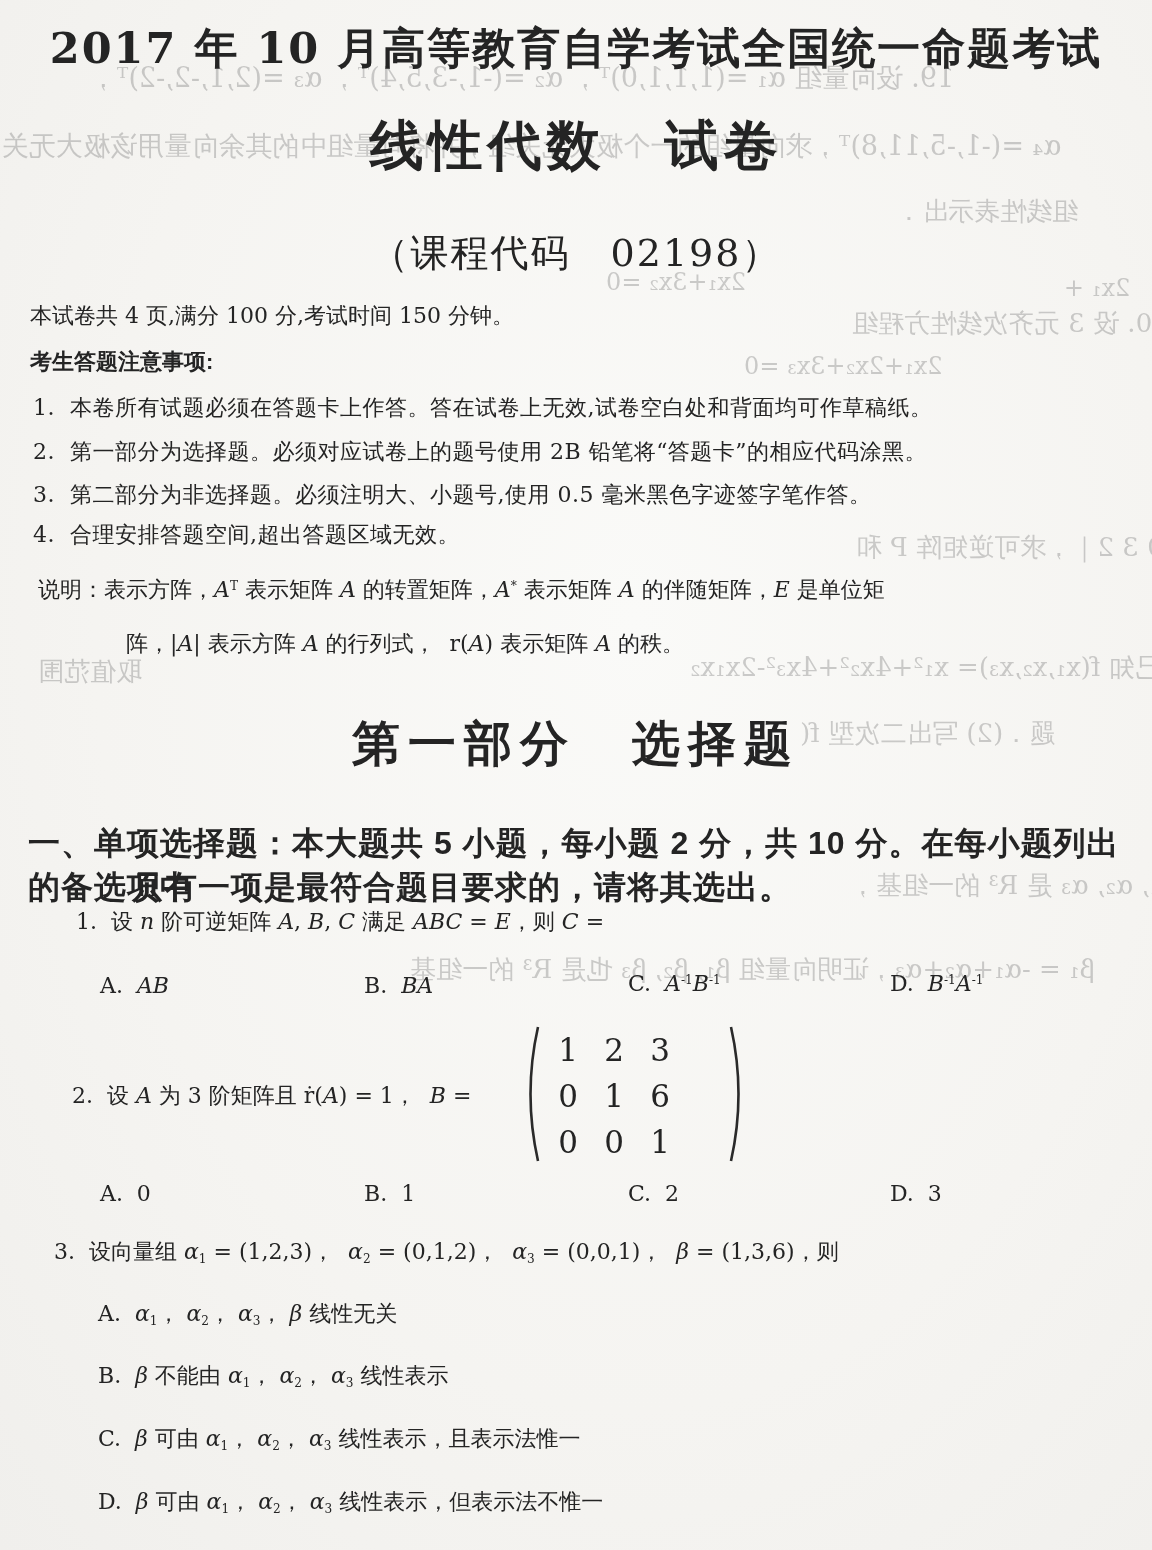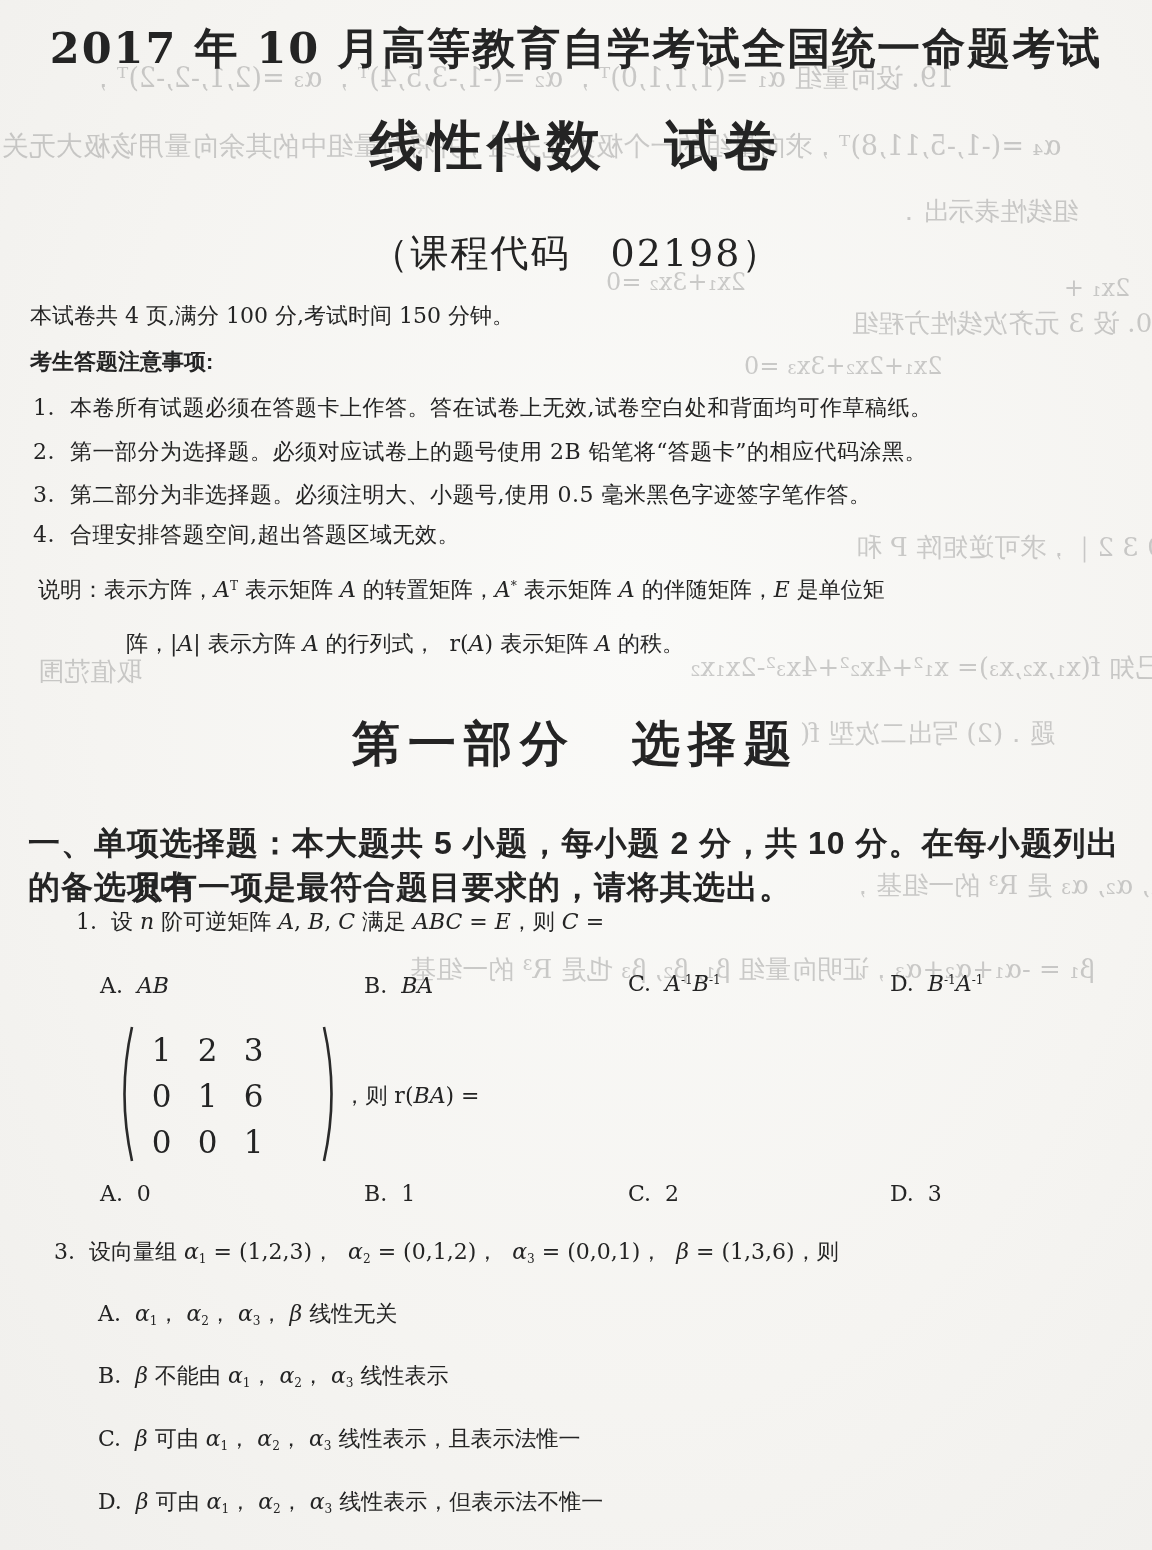--- a/index.html
+++ b/index.html
@@ -90,32 +90,32 @@
     <div class="abs intro hei" style="left:28px;top:822px;">一、单项选择题：本大题共 5 小题，每小题 2 分，共 10 分。在每小题列出的备选项中</div>
     <div class="abs intro hei" style="left:132px;top:866px;">只有一项是最符合题目要求的，请将其选出。</div>
 
     <div class="abs body-line song" style="left:76px;top:908px;"><span>1.  设 </span><span class="sg-i">n</span><span> 阶可逆矩阵 </span><span class="sg-i">A</span><span>, </span><span class="sg-i">B</span><span>, </span><span class="sg-i">C</span><span> 满足 </span><span class="sg-i">ABC</span><span> = </span><span class="sg-i">E</span><span>，则 </span><span class="sg-i">C</span><span> =</span></div>
     <div class="abs body-line song" style="left:100px;top:972px;"><span>A.  </span><span class="sg-i">AB</span></div>
     <div class="abs body-line song" style="left:364px;top:972px;"><span>B.  </span><span class="sg-i">BA</span></div>
     <div class="abs body-line song" style="left:628px;top:970px;"><span>C.  </span><span class="sg-i">A</span><span class="sg-sup">-1</span><span class="sg-i">B</span><span class="sg-sup">-1</span></div>
     <div class="abs body-line song" style="left:890px;top:970px;"><span>D.  </span><span class="sg-i">B</span><span class="sg-sup">-1</span><span class="sg-i">A</span><span class="sg-sup">-1</span></div>
 
     <div class="abs q2row" style="left:72px;top:1022px;height:148px;">
+      <span class="body-line song"><span>2.  设 </span><span class="sg-i">A</span><span> 为 3 阶矩阵且 ṙ(</span><span class="sg-i">A</span><span>) = 1，  </span><span class="sg-i">B</span><span> = </span></span>
       <span class="paren">
         <svg width="22" height="140" viewBox="0 0 22 140">
             <path d="M19 3 Q4 70 19 137" stroke="#2a2a2a" stroke-width="2.6" fill="none"></path>
           </svg>
       </span>
       <span class="matrix"><div class="mrow"><span class="mcell">1</span><span class="mcell">2</span><span class="mcell">3</span></div><div class="mrow"><span class="mcell">0</span><span class="mcell">1</span><span class="mcell">6</span></div><div class="mrow"><span class="mcell">0</span><span class="mcell">0</span><span class="mcell">1</span></div></span>
       <span class="paren">
         <svg width="22" height="140" viewBox="0 0 22 140">
             <path d="M3 3 Q18 70 3 137" stroke="#2a2a2a" stroke-width="2.6" fill="none"></path>
           </svg>
       </span>
-      <span class="body-line song"><span>，则 r(</span><span class="sg-i">BA</span><span>) =</span></span>
     </div>
     <div class="abs body-line song" style="left:100px;top:1180px;">A.  0</div>
     <div class="abs body-line song" style="left:364px;top:1180px;">B.  1</div>
     <div class="abs body-line song" style="left:628px;top:1180px;">C.  2</div>
     <div class="abs body-line song" style="left:890px;top:1180px;">D.  3</div>
 
     <div class="abs body-line song" style="left:54px;top:1238px;"><span>3.  设向量组 </span><span class="sg-i">α</span><span class="sg-sub">1</span><span> = (1,2,3)，  </span><span class="sg-i">α</span><span class="sg-sub">2</span><span> = (0,1,2)，  </span><span class="sg-i">α</span><span class="sg-sub">3</span><span> = (0,0,1)，  </span><span class="sg-i">β</span><span> = (1,3,6)，则</span></div>
     <div class="abs body-line song" style="left:98px;top:1300px;"><span>A.  </span><span class="sg-i">α</span><span class="sg-sub">1</span><span>， </span><span class="sg-i">α</span><span class="sg-sub">2</span><span>， </span><span class="sg-i">α</span><span class="sg-sub">3</span><span>， </span><span class="sg-i">β</span><span> 线性无关</span></div>
     <div class="abs body-line song" style="left:98px;top:1362px;"><span>B.  </span><span class="sg-i">β</span><span> 不能由 </span><span class="sg-i">α</span><span class="sg-sub">1</span><span>， </span><span class="sg-i">α</span><span class="sg-sub">2</span><span>， </span><span class="sg-i">α</span><span class="sg-sub">3</span><span> 线性表示</span></div>
     <div class="abs body-line song" style="left:98px;top:1425px;"><span>C.  </span><span class="sg-i">β</span><span> 可由 </span><span class="sg-i">α</span><span class="sg-sub">1</span><span>， </span><span class="sg-i">α</span><span class="sg-sub">2</span><span>， </span><span class="sg-i">α</span><span class="sg-sub">3</span><span> 线性表示，且表示法惟一</span></div>

